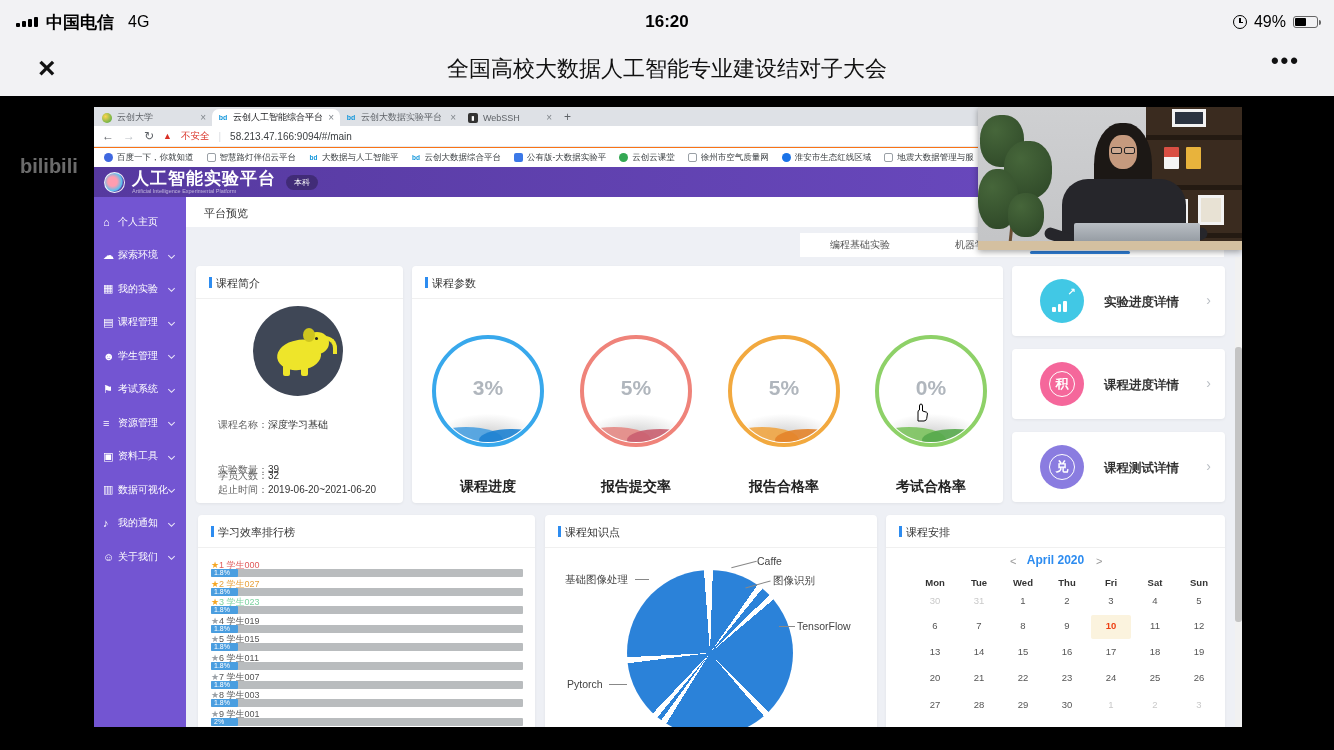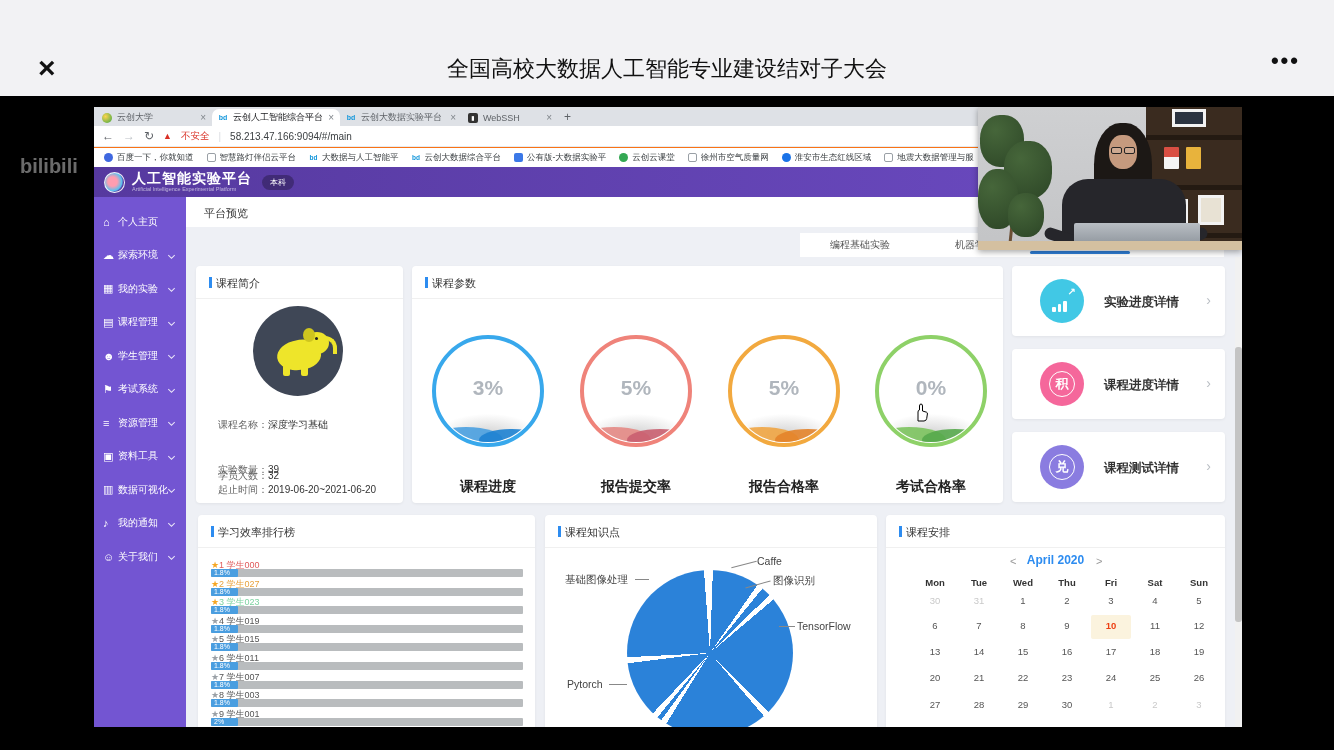--- a/index.html
+++ b/index.html
@@ -62,21 +62,21 @@
   .bic.b-baidu { border-radius:50%; background:#3f68e0; }
   .bic.b-doc { background:#fff; border:1px solid #9aa0a6; }
   .bic.b-bd { background:none; color:#1296db; font-size:6.5px; font-weight:700; line-height:9px; text-align:center; }
   .bic.b-app { background:#3b78e7; }
   .bic.b-gg { border-radius:50%; background:#34a853; }
   .bic.b-gb { border-radius:50%; background:#1a73e8; }
 
   #appheader { position:absolute; left:0; top:60px; width:100%; height:30px; background:linear-gradient(90deg,#56399f,#6d4cc4); display:flex; align-items:center; padding:0 10px; }
   .logo-ic { width:21px; height:21px; border-radius:50%; border:1.5px solid rgba(255,255,255,.9); background:radial-gradient(circle at 40% 45%, #ff9db0 0 30%, #59c1f0 60%, transparent 70%); margin-right:7px; }
   .ah-titles { display:flex; flex-direction:column; line-height:1; }
-  .ah-title { color:#fff; font-size:14px; font-weight:700; letter-spacing:1px; }
+  .ah-title { color:#fff; font-size:17px; font-weight:700; letter-spacing:1px; }
   .ah-sub { color:rgba(255,255,255,.6); font-size:5.5px; margin-top:2px; }
   .ah-badge { margin-left:10px; background:rgba(0,0,0,.28); color:#fff; font-size:8px; padding:2px 8px; border-radius:8px; }
 
   #sidebar { position:absolute; left:0; top:90px; width:92px; height:530px; background:#7355d2; padding-top:8px; }
   .side-item { display:flex; align-items:center; height:33.5px; padding:0 9px; color:#fff; font-size:10px; }
   .side-ic { width:15px; font-size:11px; flex:none; }
   .chev { width:5px; height:5px; border-right:1.2px solid rgba(255,255,255,.85); border-bottom:1.2px solid rgba(255,255,255,.85); transform:rotate(45deg); margin-left:auto; margin-right:3px; }
 
   #main { position:absolute; left:92px; top:90px; width:1056px; height:530px; background:#eef0f5; }
   #breadcrumb { position:absolute; left:0; top:0; width:100%; height:30px; background:#fff; }
@@ -169,20 +169,38 @@
   .wc-body { position:absolute; left:84px; top:72px; width:124px; height:60px; background:#26262b; border-radius:26px 26px 0 0; }
   .wc-laptop { position:absolute; left:96px; top:116px; width:126px; height:22px; background:linear-gradient(#b9bec4,#8f969d); border-radius:2px 2px 0 0; }
   .wc-desk { position:absolute; left:0; bottom:0; width:100%; height:9px; background:#d4c0a0; }
   .wc-arm { position:absolute; width:34px; height:12px; background:#26262b; border-radius:6px; top:124px; }
 </style>
 </head>
 <body>
 
 <div id="screen">
 
+  <div id="statusbar">
+    <span class="sig">
+        <span style="height:4px"></span>
+        <span style="height:6px"></span>
+        <span style="height:8px"></span>
+        <span style="height:10px"></span>
+      </span>
+    <span class="carrier">中国电信</span>
+    <span class="net">4G</span>
+    <span class="sb-time">16:20</span>
+    <span class="sb-right">
+      <span class="clock-ic"></span>
+      <span class="batt-pct">49%</span>
+      <span class="batt">
+          <i></i>
+        </span>
+    </span>
+  </div>
 
   <div id="titlebar">
     <span class="tb-close">×</span>
     <span class="tb-title">全国高校大数据人工智能专业建设结对子大会</span>
     <span class="tb-more">•••</span>
   </div>
 
   <div id="video">
     <div id="watermark">bilibili</div>
 

